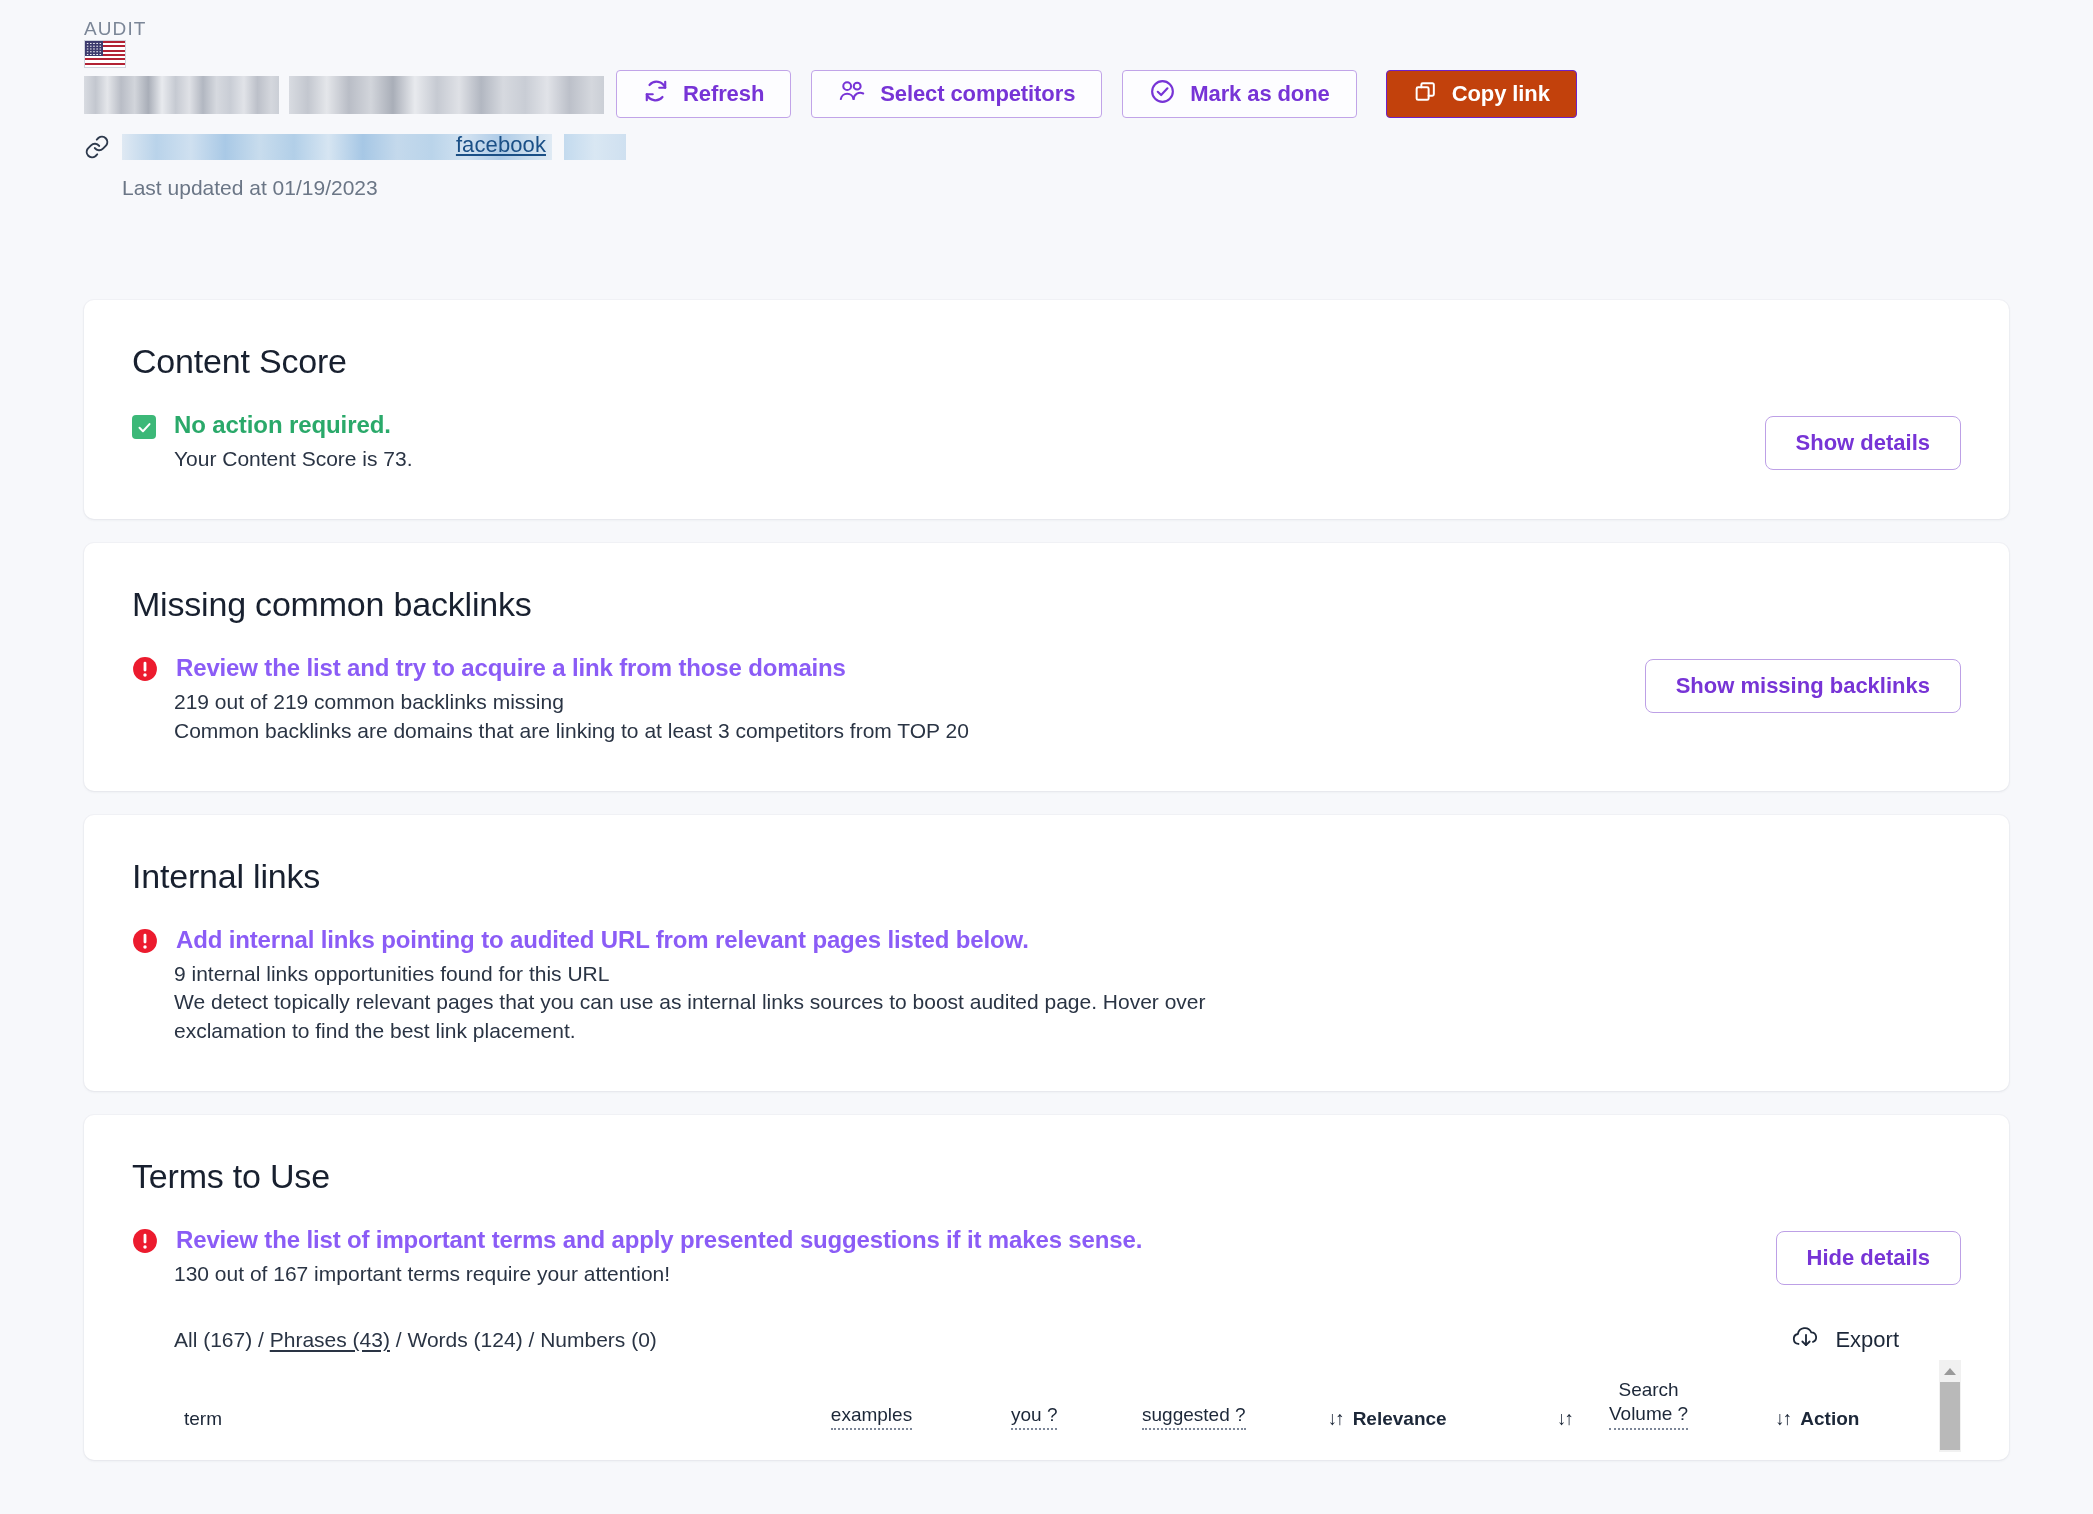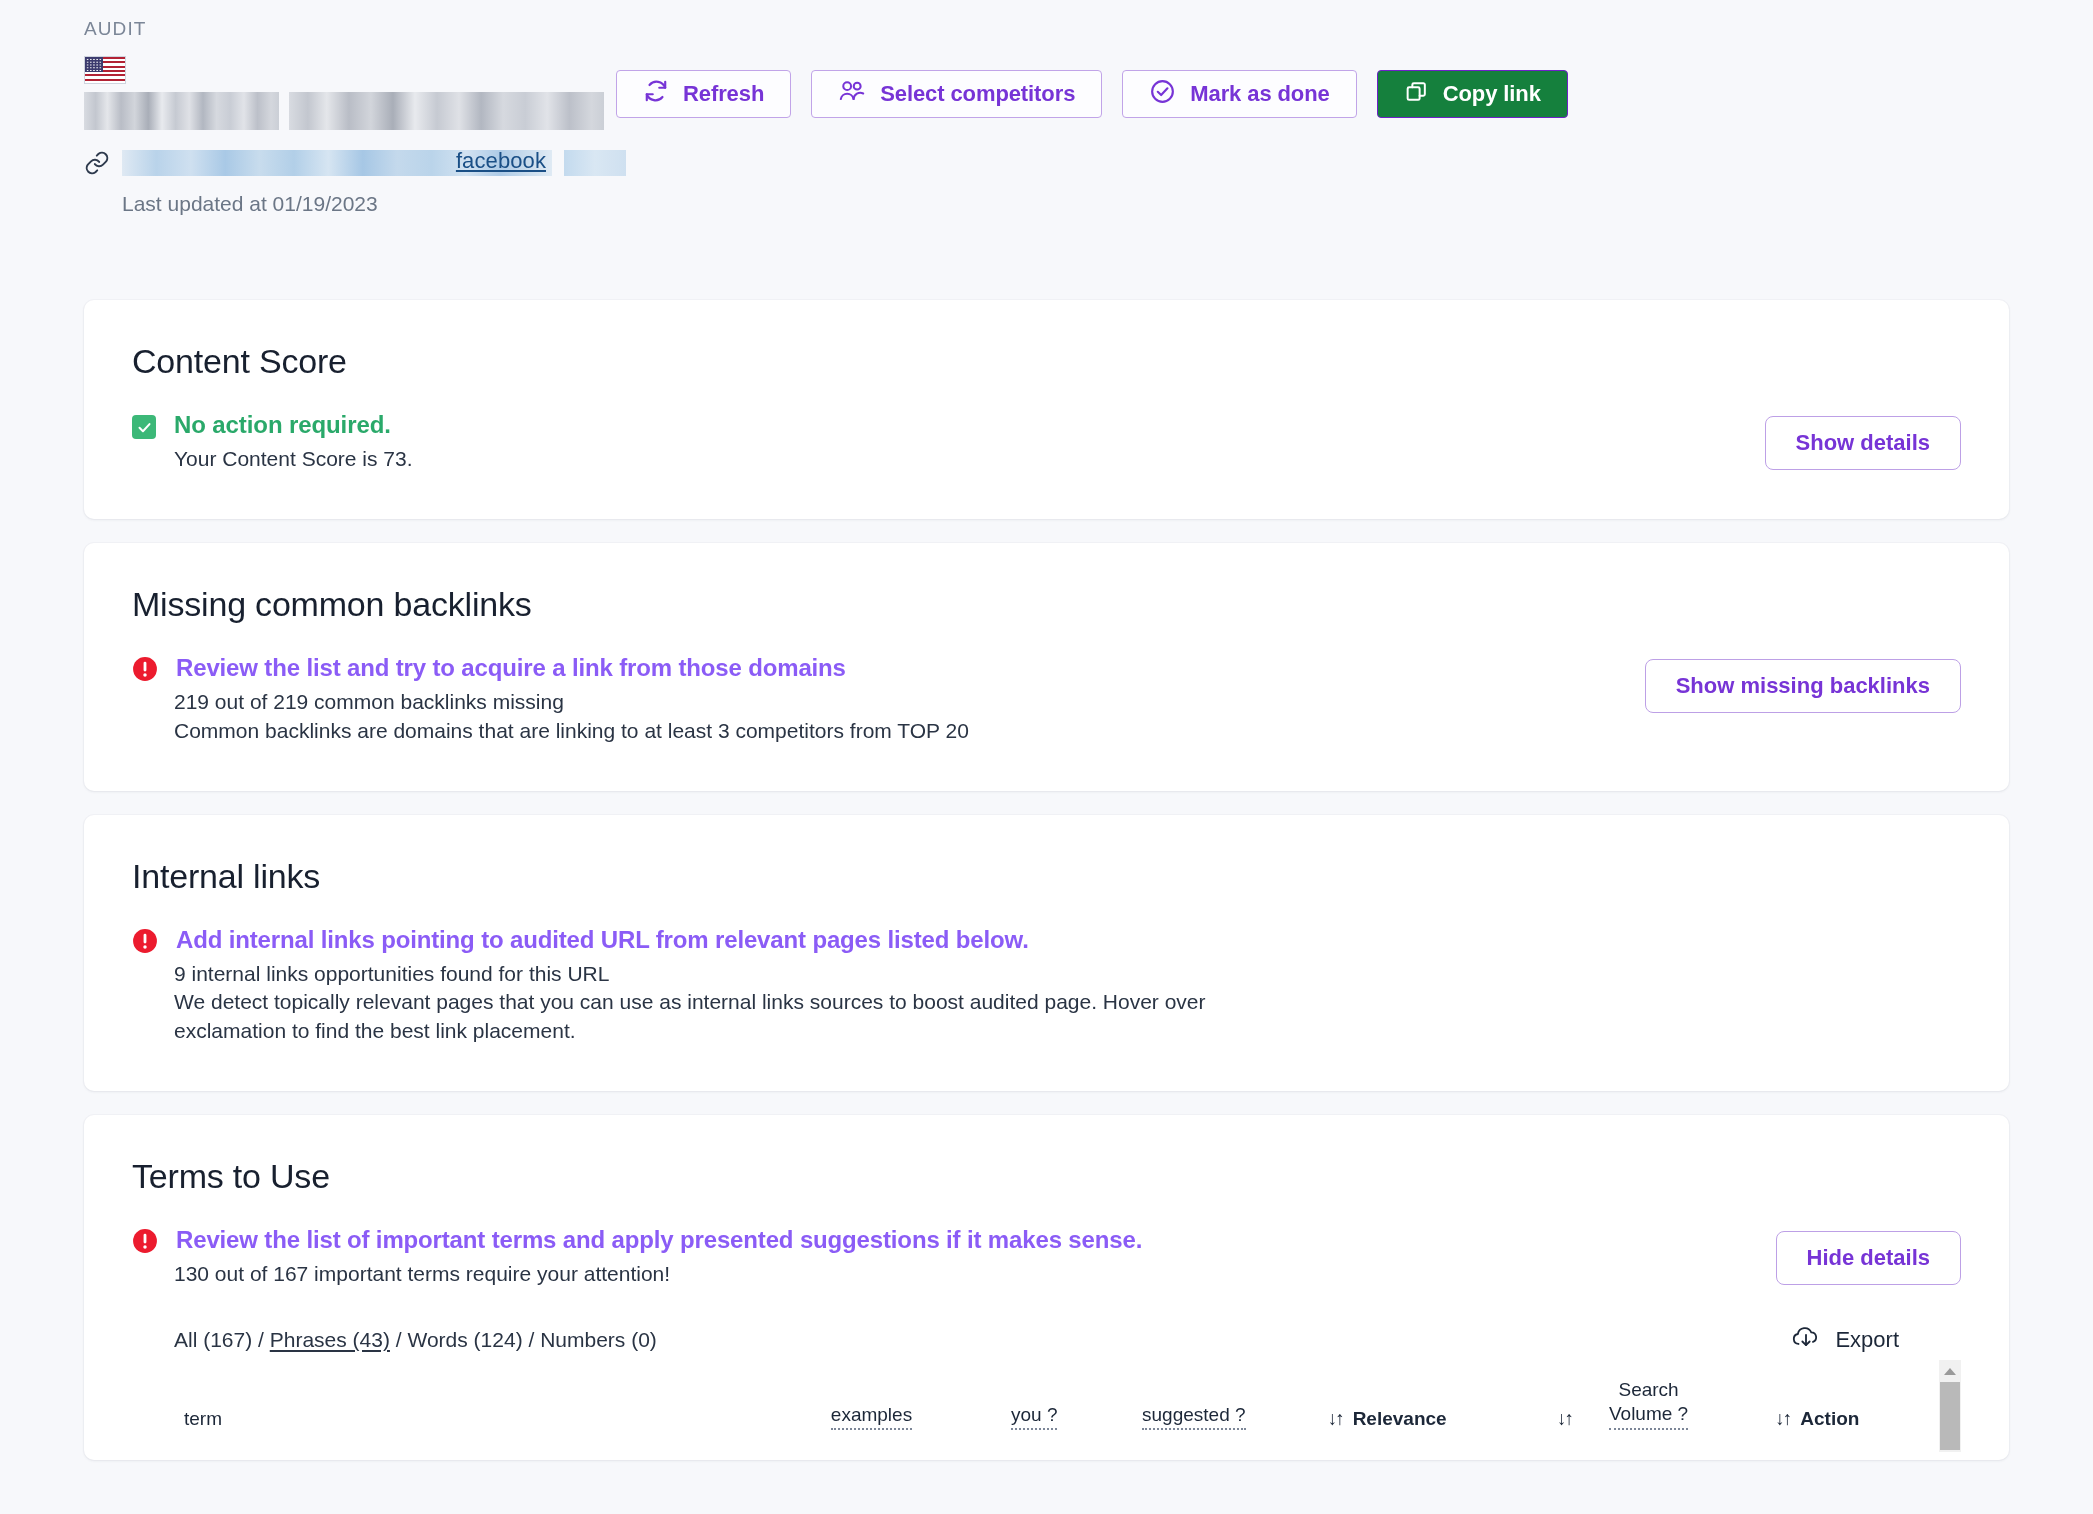--- a/index.html
+++ b/index.html
@@ -25,21 +25,20 @@
     position: relative;
     padding: 18px 0 0 84px;
     height: 300px;
   }
 
   .audit-label {
     font-size: 19px;
     letter-spacing: 1.1px;
     color: #7b8697;
     font-weight: 400;
-    margin-bottom: 16px;
   }
 
   .flag {
     width: 42px;
     height: 28px;
     position: relative;
     display: block;
     margin-bottom: 8px;
     border: 1px solid #cfd4de;
     overflow: hidden;
@@ -157,23 +156,24 @@
     cursor: pointer;
     white-space: nowrap;
     letter-spacing: -0.1px;
   }
   .btn-outline {
     background: #fdfdff;
     border: 1.5px solid #c1a4e8;
     color: #7734d6;
   }
   .btn-primary {
-    background: #15803d;
+    background: #c2410c;
     border: 1.5px solid #6d21c8;
     color: #ffffff;
+    margin-left: 9px;
   }
   .btn svg { flex: none; }
 
   
   .cards {
     padding: 0 84px;
   }
   .card {
     background: #ffffff;
     border-radius: 10px;

